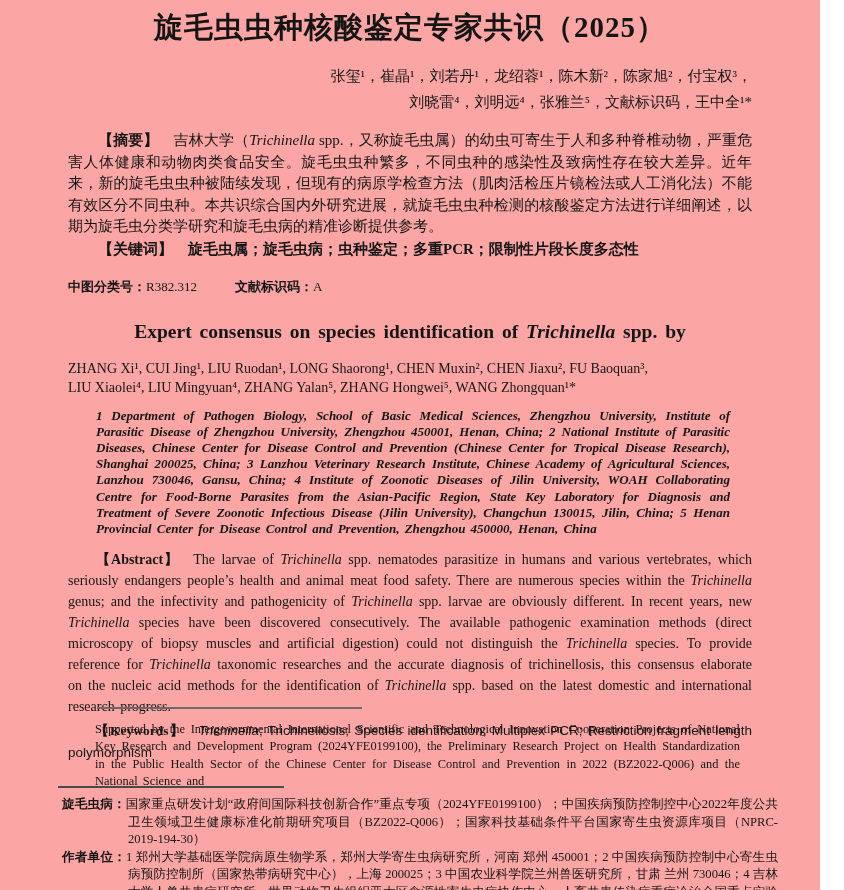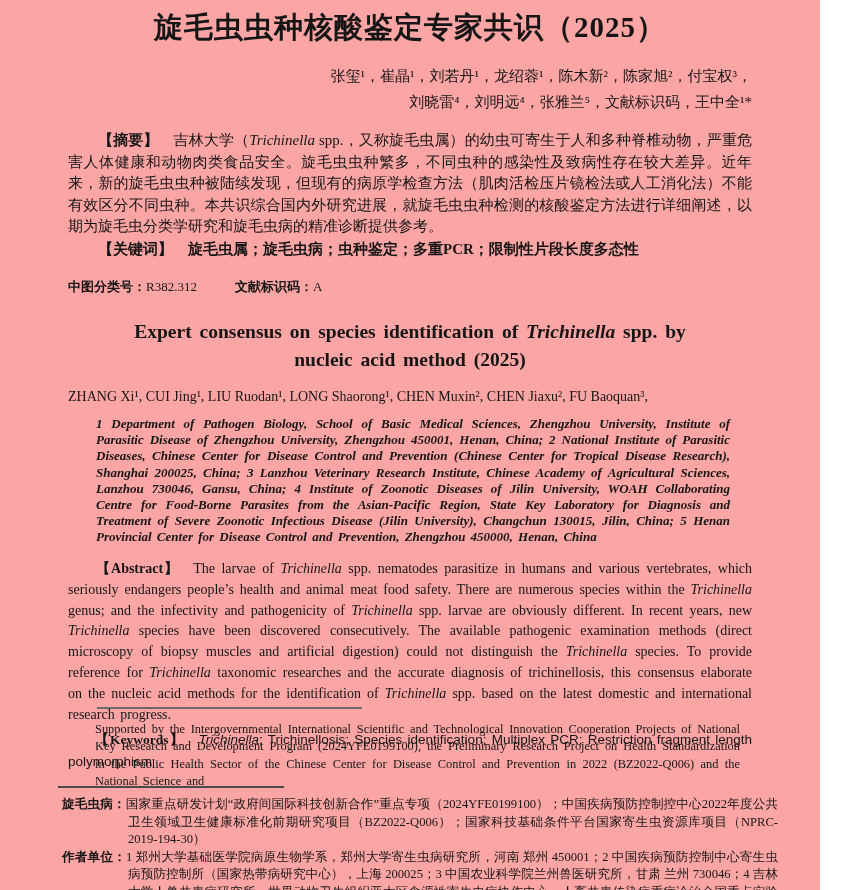--- a/index.html
+++ b/index.html
@@ -107,25 +107,25 @@
     </div>
 
     <p class="abs-cn"><span class="lbl lbl-gap">【摘要】</span><span><span>吉林大学（</span><span class="s-i">Trichinella</span><span> spp.，又称旋毛虫属）的幼虫可寄生于人和多种脊椎动物，严重危害人体健康和动物肉类食品安全。旋毛虫虫种繁多，不同虫种的感染性及致病性存在较大差异。近年来，新的旋毛虫虫种被陆续发现，但现有的病原学检查方法（肌肉活检压片镜检法或人工消化法）不能有效区分不同虫种。本共识综合国内外研究进展，就旋毛虫虫种检测的核酸鉴定方法进行详细阐述，以期为旋毛虫分类学研究和旋毛虫病的精准诊断提供参考。</span></span></p>
 
     <p class="kw-cn"><span class="lbl lbl-gap">【关键词】</span><span>旋毛虫属；旋毛虫病；虫种鉴定；多重PCR；限制性片段长度多态性</span></p>
 
     <p class="clc"><span class="lbl">中图分类号：</span><span>R382.312</span><span class="wgap"></span><span class="lbl">文献标识码：</span><span>A</span></p>
 
     <h2 class="title-en">
       <div><span>Expert consensus on species identification of </span><span class="s-i">Trichinella</span><span> spp. by</span></div>
-      <div>nucleic acid method (2025)</div>
     </h2>
 
     <div class="authors-en">
       <div>ZHANG Xi¹, CUI Jing¹, LIU Ruodan¹, LONG Shaorong¹, CHEN Muxin², CHEN Jiaxu², FU Baoquan³,</div>
+      <div>LIU Xiaolei⁴, LIU Mingyuan⁴, ZHANG Yalan⁵, ZHANG Hongwei⁵, WANG Zhongquan¹*</div>
     </div>
 
     <p class="affil-en">1 Department of Pathogen Biology, School of Basic Medical Sciences, Zhengzhou University, Institute of Parasitic Disease of Zhengzhou University, Zhengzhou 450001, Henan, China; 2 National Institute of Parasitic Diseases, Chinese Center for Disease Control and Prevention (Chinese Center for Tropical Disease Research), Shanghai 200025, China; 3 Lanzhou Veterinary Research Institute, Chinese Academy of Agricultural Sciences, Lanzhou 730046, Gansu, China; 4 Institute of Zoonotic Diseases of Jilin University, WOAH Collaborating Centre for Food-Borne Parasites from the Asian-Pacific Region, State Key Laboratory for Diagnosis and Treatment of Severe Zoonotic Infectious Disease (Jilin University), Changchun 130015, Jilin, China; 5 Henan Provincial Center for Disease Control and Prevention, Zhengzhou 450000, Henan, China</p>
 
     <p class="abs-en"><span class="lbl lbl-gap">【Abstract】</span><span><span>The larvae of </span><span class="s-i">Trichinella</span><span> spp. nematodes parasitize in humans and various vertebrates, which seriously endangers people’s health and animal meat food safety. There are numerous species within the </span><span class="s-i">Trichinella</span><span> genus; and the infectivity and pathogenicity of </span><span class="s-i">Trichinella</span><span> spp. larvae are obviously different. In recent years, new </span><span class="s-i">Trichinella</span><span> species have been discovered consecutively. The available pathogenic examination methods (direct microscopy of biopsy muscles and artificial digestion) could not distinguish the </span><span class="s-i">Trichinella</span><span> species. To provide reference for </span><span class="s-i">Trichinella</span><span> taxonomic researches and the accurate diagnosis of trichinellosis, this consensus elaborate on the nucleic acid methods for the identification of </span><span class="s-i">Trichinella</span><span> spp. based on the latest domestic and international research progress.</span></span></p>
 
     <p class="kw-en"><span class="lbl lbl-gap">【Keywords】</span><span><span class="s-i">Trichinella</span><span>; Trichinellosis; Species identification; Multiplex PCR; Restriction fragment length polymorphism</span></span></p>
 
   </div>
 

